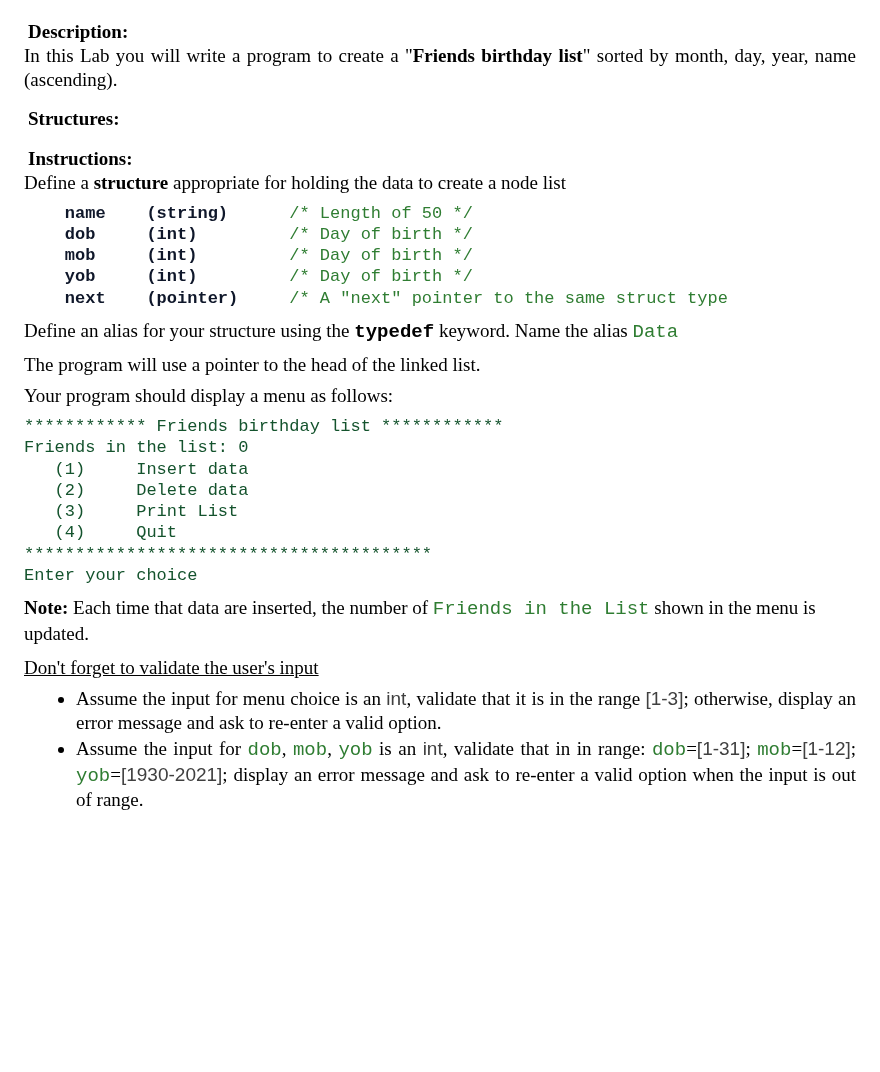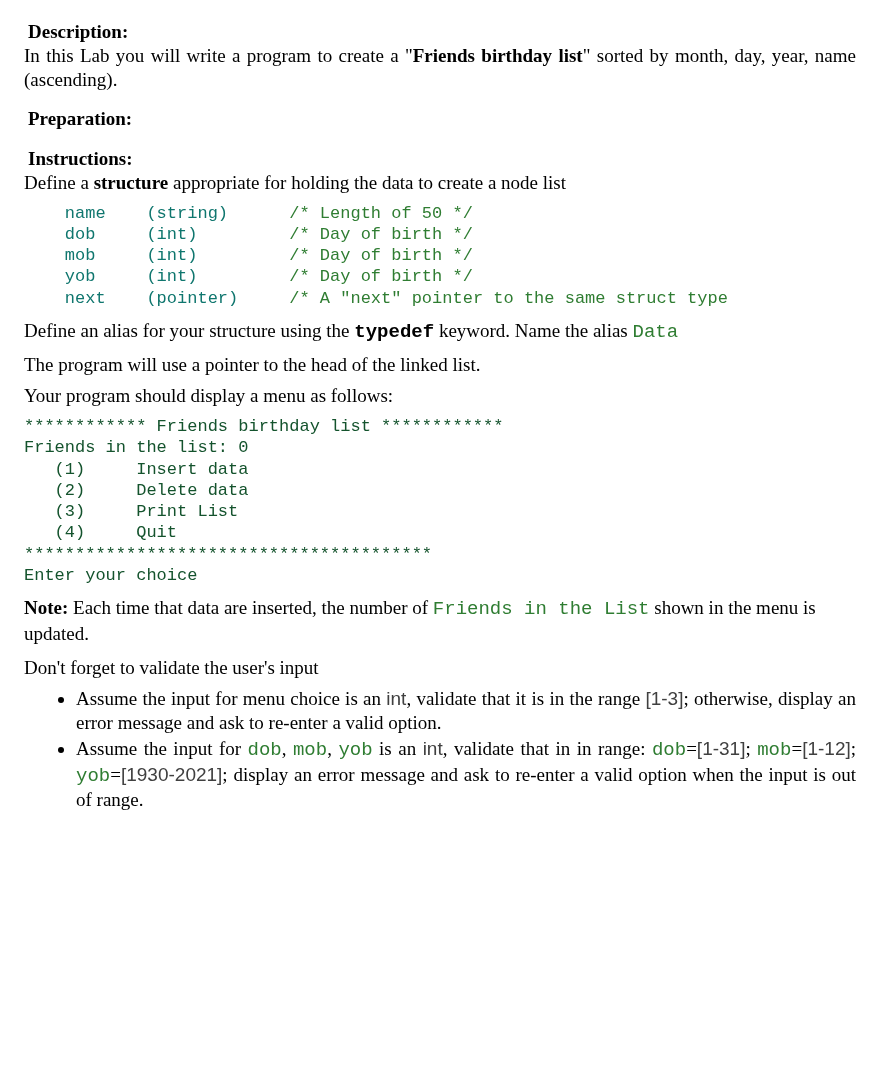--- a/index.html
+++ b/index.html
@@ -60,36 +60,36 @@
   }
   .block { margin-bottom: 14px; }
   .mt { }
   .struct {
     font-family: "Courier New", Courier, monospace;
     font-size: 17px;
     white-space: pre;
     margin: 6px 0 10px 0;
     line-height: 1.25;
   }
-  .struct .fld { color: #0f766e; }
+  .struct .fld { color: #0f172a; font-weight: bold; }
   .struct .cmt { color: #2f7d32; }
 </style>
 </head>
 <body>
 
 <div class="block">
   <p class="para" style="margin-bottom:16px;">
     <span class="section-head">Description:</span><br>
     <span>In this Lab you will write a program to create a "</span><span class="strong">Friends birthday list</span><span>" sorted by month, day, year, name (ascending).</span>
   </p>
 </div>
 
 <div class="block">
   <p class="para">
-    <span class="section-head">Preparation:</span><br>
+    <span class="section-head">Structures:</span><br>
   </p>
 </div>
 
 <div class="block">
   <p class="para-tight">
     <span class="section-head">Instructions:</span><br>
     <span>Define a </span><span class="strong">structure</span><span> appropriate for holding the data to create a node list</span>
   </p>
 
   <div class="struct" id="struct-block"><div><span class="fld">    name    (string)      </span><span class="cmt">/* Length of 50 */</span></div><div><span class="fld">    dob     (int)         </span><span class="cmt">/* Day of birth */</span></div><div><span class="fld">    mob     (int)         </span><span class="cmt">/* Day of birth */</span></div><div><span class="fld">    yob     (int)         </span><span class="cmt">/* Day of birth */</span></div><div><span class="fld">    next    (pointer)     </span><span class="cmt">/* A "next" pointer to the same struct type</span></div></div>
@@ -108,21 +108,21 @@
    (2)     Delete data
    (3)     Print List
    (4)     Quit
 ****************************************
 Enter your choice</div>
 
   <p class="para-tight mt">
     <span class="strong">Note:</span><span> Each time that data are inserted, the number of </span><span class="code-inline">Friends in the List</span><span> shown in the menu is updated.</span>
   </p>
 
-  <p class="para-tight" style="margin-top:10px;">Don't forget to validate the user's input</p>
+  <p class="para-tight" style="margin-top:10px;text-decoration:underline;">Don't forget to validate the user's input</p>
   <ul class="bullets">
     <li>
       <span>Assume the input for menu choice is an </span><span class="code-serif">int</span><span>, validate that it is in the range </span><span class="code-serif">[1-3]</span><span>; otherwise, display an error message and ask to re-enter a valid option.</span>
     </li>
     <li>
       <span>Assume the input for </span><span class="code-inline">dob</span><span>, </span><span class="code-inline">mob</span><span>, </span><span class="code-inline">yob</span><span> is an </span><span class="code-serif">int</span><span>, validate that in in range: </span><span class="code-inline">dob</span><span>=</span><span class="code-serif">[1-31]</span><span>; </span><span class="code-inline">mob</span><span>=</span><span class="code-serif">[1-12]</span><span>;  </span><span class="code-inline">yob</span><span>=</span><span class="code-serif">[1930-2021]</span><span>; display an error message and ask to re-enter a valid option when the input is out of range.</span>
     </li>
   </ul>
 </div>
 

